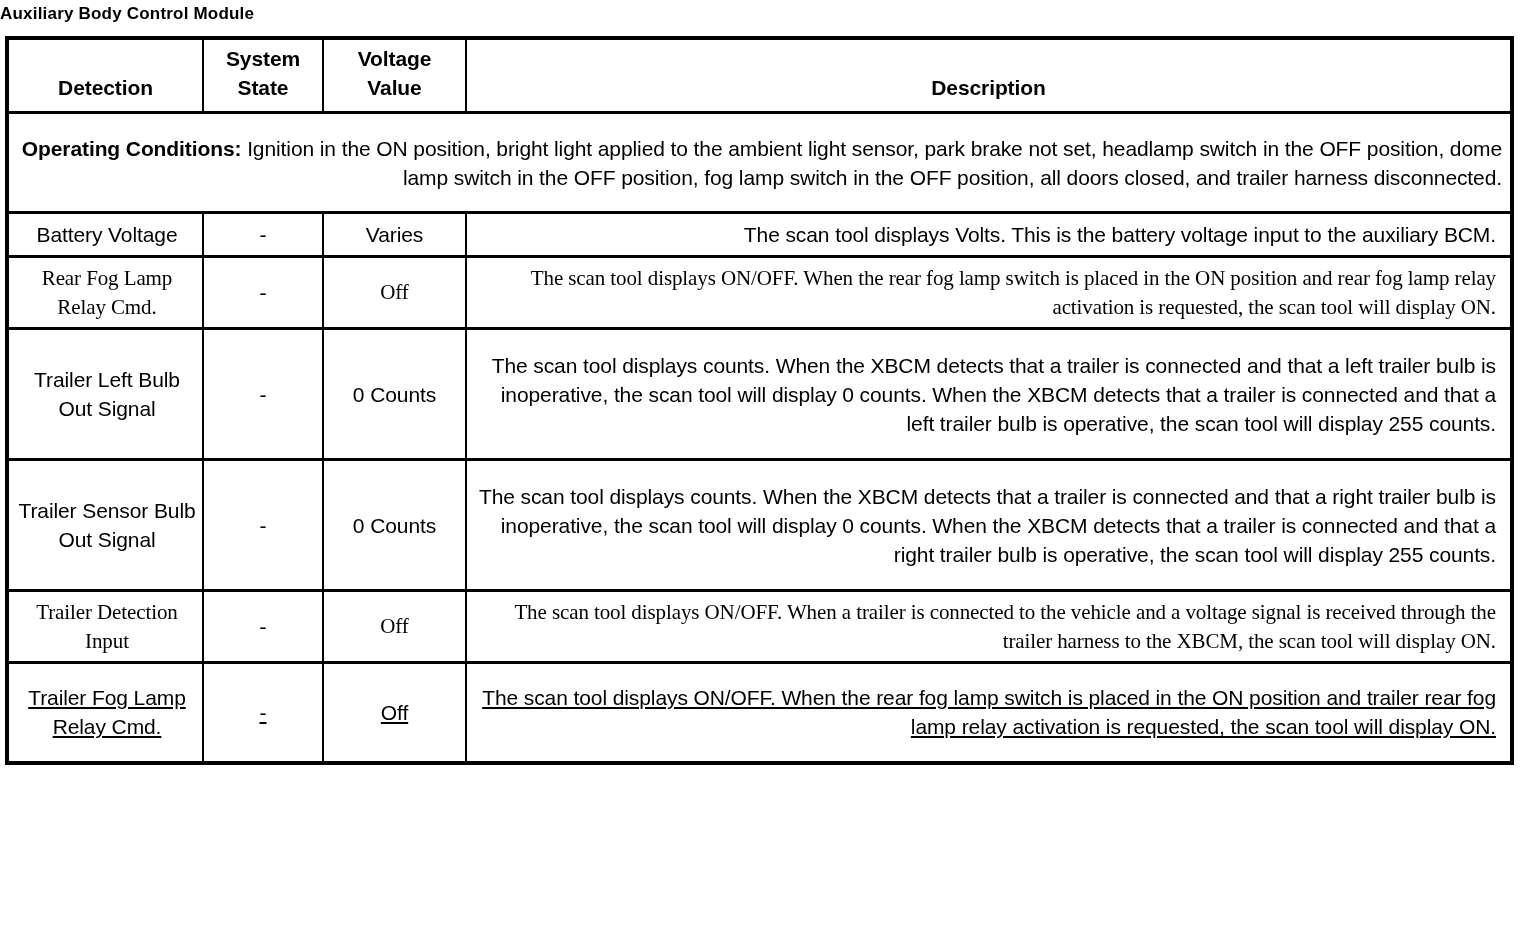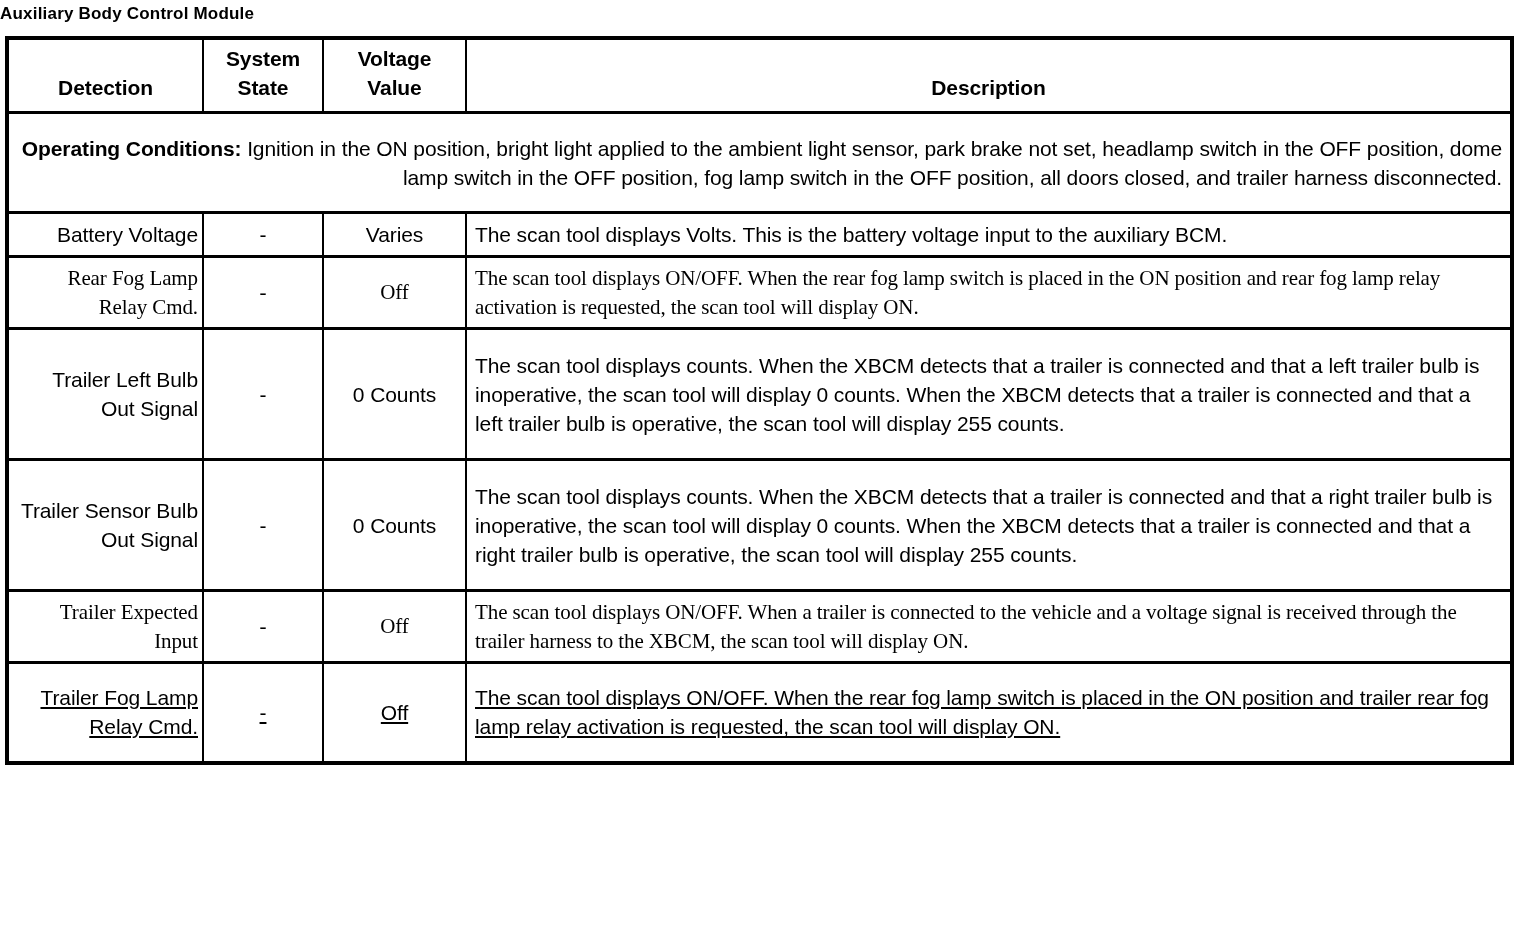--- a/index.html
+++ b/index.html
@@ -49,31 +49,31 @@
   }
   
   tr.r-oc td {
     vertical-align: middle;
     text-align: right;
     padding: 2px 8px 2px 7px;
   }
   tr.r-oc .b { font-weight: bold; }
   
   td.param {
-    text-align: right;
+    text-align: center;
     vertical-align: middle;
     padding: 2px 4px 2px 7px;
   }
   td.state, td.value {
     text-align: center;
     vertical-align: middle;
     padding: 2px 2px;
   }
   td.desc {
-    text-align: left;
+    text-align: right;
     vertical-align: middle;
     padding: 2px 14px 2px 8px;
   }
   
   tr.r-head { height: 72px; }
   tr.r-oc   { height: 100px; }
   tr.h44    { height: 44px; }
   tr.h69    { height: 69px; }
   tr.h72    { height: 72px; font-family: Liberation Serif, serif; }
   tr.h71    { height: 71px; }
@@ -131,21 +131,21 @@
       </tr>
 
       <tr class="h131">
         <td class="param">Trailer Sensor Bulb Out Signal</td>
         <td class="state">-</td>
         <td class="value">0 Counts</td>
         <td class="desc">The scan tool displays counts. When the XBCM detects that a trailer is connected and that a right trailer bulb is inoperative, the scan tool will display 0 counts. When the XBCM detects that a trailer is connected and that a right trailer bulb is operative, the scan tool will display 255 counts.</td>
       </tr>
 
       <tr class="h72">
-        <td class="param">Trailer Expected Input</td>
+        <td class="param">Trailer Detection Input</td>
         <td class="state">-</td>
         <td class="value">Off</td>
         <td class="desc">The scan tool displays ON/OFF. When a trailer is connected to the vehicle and a voltage signal is received through the trailer harness to the XBCM, the scan tool will display ON.</td>
       </tr>
 
       <tr class="h100">
         <td class="param">Trailer Fog Lamp Relay Cmd.</td>
         <td class="state">-</td>
         <td class="value">Off</td>
         <td class="desc">The scan tool displays ON/OFF. When the rear fog lamp switch is placed in the ON position and trailer rear fog lamp relay activation is requested, the scan tool will display ON.</td>

